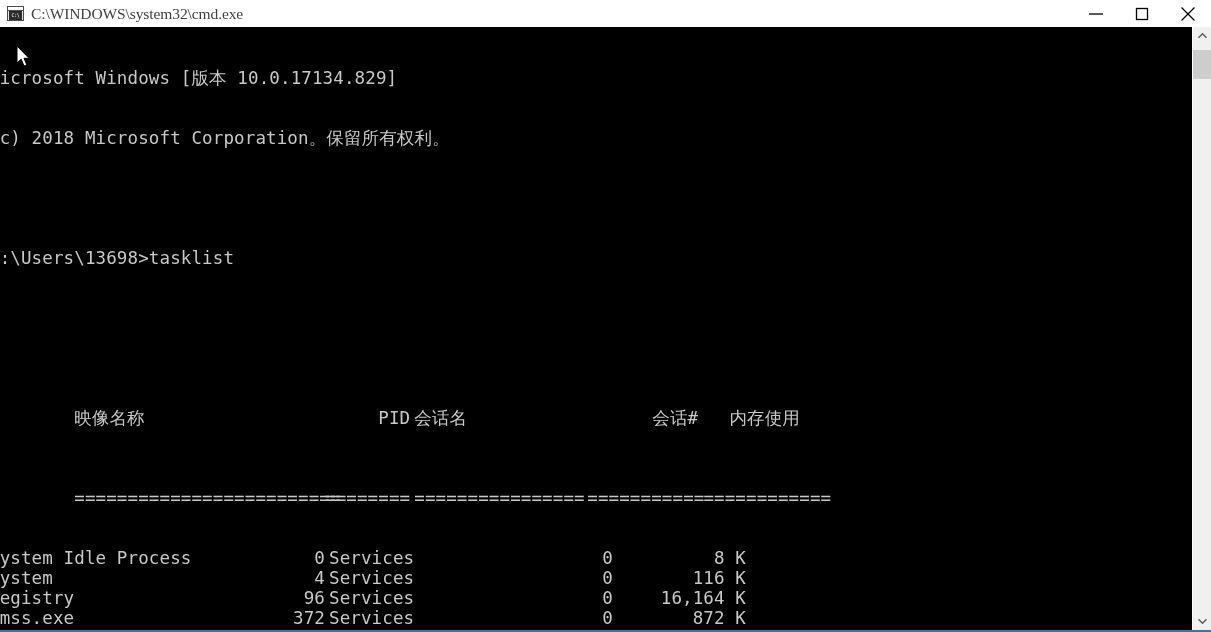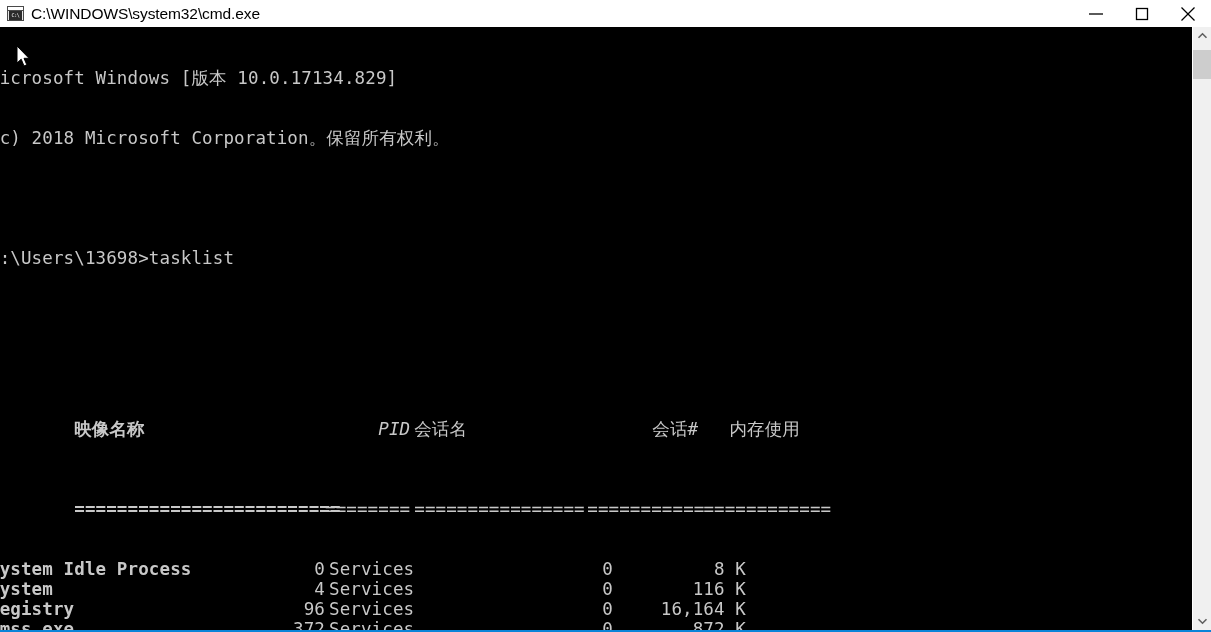--- a/index.html
+++ b/index.html
@@ -63,23 +63,23 @@
     background: #2b2b2b;
     color: #ffffff;
     font-family: "DejaVu Sans Mono", monospace;
     font-size: 5px;
     line-height: 9px;
     text-align: center;
     letter-spacing: -0.3px;
     overflow: hidden;
   }
   .title-text {
-    font-family: Liberation Sans, sans-serif;
+    font-family: Liberation Serif, serif;
     font-size: 15.5px;
-    color: #000000;
+    color: #404040;
     white-space: nowrap;
     letter-spacing: -0.1px;
   }
   .win-controls {
     position: absolute;
     right: 0;
     top: 0;
     height: 27px;
     display: flex;
   }
@@ -109,27 +109,27 @@
     font-family: "DejaVu Sans Mono", monospace;
     font-size: 17.5px;
     line-height: 20px;
     color: #c8c8c8;
     white-space: pre;
     letter-spacing: 0.12px;
   }
   .line { height: 20px; }
   .blank { height: 20px; }
   .row { height: 20px; display: block; }
-  .c-name   { display: inline-block; width: 250px; text-align: left; font-weight: bold; }
+  .c-name   { display: inline-block; width: 250px; text-align: left; }
   .c-pid    { display: inline-block; width: 86px;  text-align: right; }
   .c-sess   { display: inline-block; width: 173px; text-align: left; padding-left: 4px; }
-  .c-snum   { display: inline-block; width: 111px; text-align: right; margin-top: 11px; }
+  .c-snum   { display: inline-block; width: 111px; text-align: right; }
   .c-mem    { display: inline-block; width: 133px; text-align: right; }
   .hdr .c-name  { text-align: left; }
-  .hdr .c-pid   { text-align: right; font-style: italic; }
+  .hdr .c-pid   { text-align: right; }
   .hdr .c-sess  { text-align: left; }
   .hdr .c-snum  { text-align: right; }
   .hdr .c-mem   { text-align: center; }
   
   .scrollbar {
     position: absolute;
     right: -1px;
     top: 27px;
     width: 19px;
     height: 603px;

